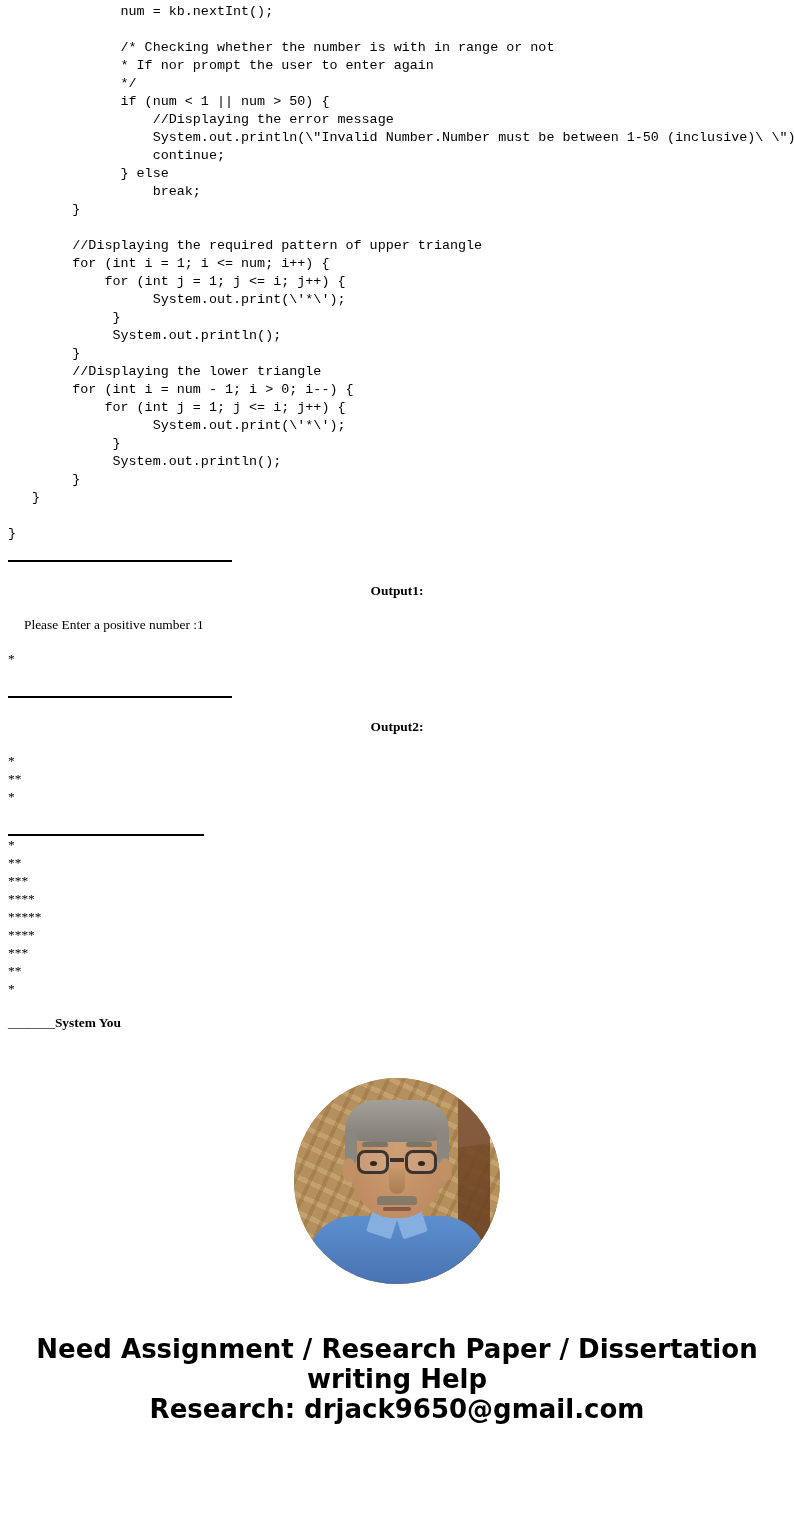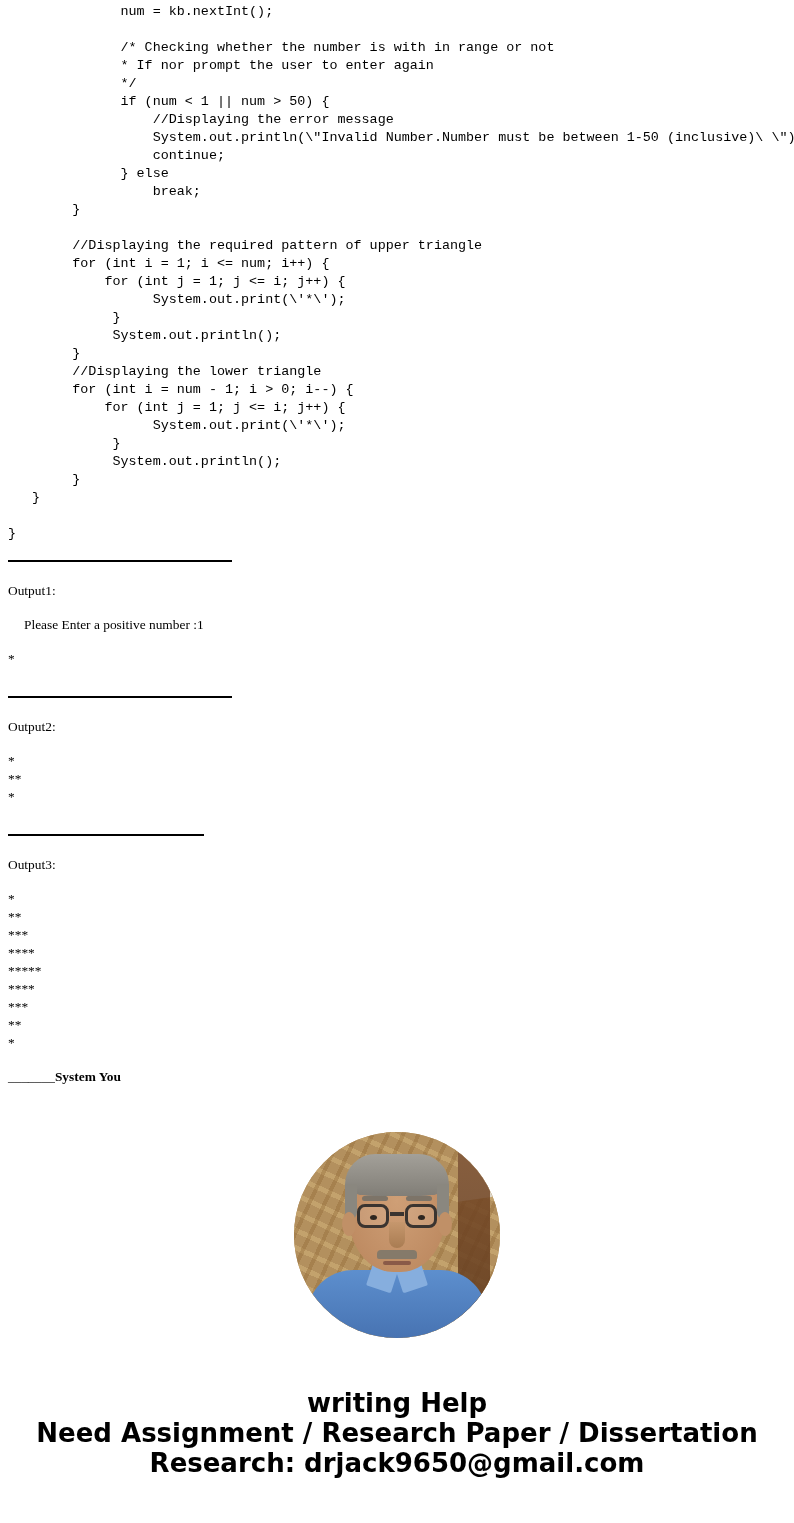--- a/index.html
+++ b/index.html
@@ -9,21 +9,21 @@
 
   
   .code{margin:0;font-family:Liberation Mono, monospace;font-size:13.4px;line-height:18px;white-space:pre;}
 
   
   .divider{width:224px;border-top:2px solid #000;margin:28px 0 0 0;}
   .divider.first{margin-top:17px;}
   .divider.short{width:196px;}
 
   
-  .output-title{margin:20px 0 16px 0;font-size:13.4px;line-height:18px;font-weight:normal;}
+  .output-title{margin:20px 0 16px 0;font-size:13.4px;line-height:18px;font-weight:bold;text-align:center;}
   .output-prompt{margin:16px;font-size:13.4px;line-height:18px;}
   .output-pattern{margin:0;font-size:13.4px;line-height:18px;white-space:pre-line;}
 
   
   .thankyou{margin:16px 0 0 0;font-size:13.4px;line-height:18px;}
   .thankyou strong{font-weight:bold;}
 
   
   .avatar-wrap{margin-top:46px;display:flex;justify-content:center;}
   .avatar{position:relative;width:206px;height:206px;border-radius:50%;overflow:hidden;background:#b3905e;}
@@ -108,21 +108,20 @@
 
   <div class="divider"></div>
 
   <h4 class="output-title">Output2:</h4>
   <div class="output-pattern">*
 **
 *</div>
 
   <div class="divider short"></div>
 
-  <h4 class="output-title">Output3:</h4>
   <div class="output-pattern">*
 **
 ***
 ****
 *****
 ****
 ***
 **
 *</div>
 
@@ -153,18 +152,18 @@
             </span>
         </div>
         <div class="av-nose"></div>
         <div class="av-mustache"></div>
         <div class="av-mouth"></div>
       </div>
     </div>
   </div>
 
   <div class="footer">
+    <div>Need Assignment / Research Paper / Dissertation</div>
     <div>writing Help</div>
-    <div>Need Assignment / Research Paper / Dissertation</div>
     <div>Research: drjack9650@gmail.com</div>
   </div>
 
 </div>
 
 </body></html>

